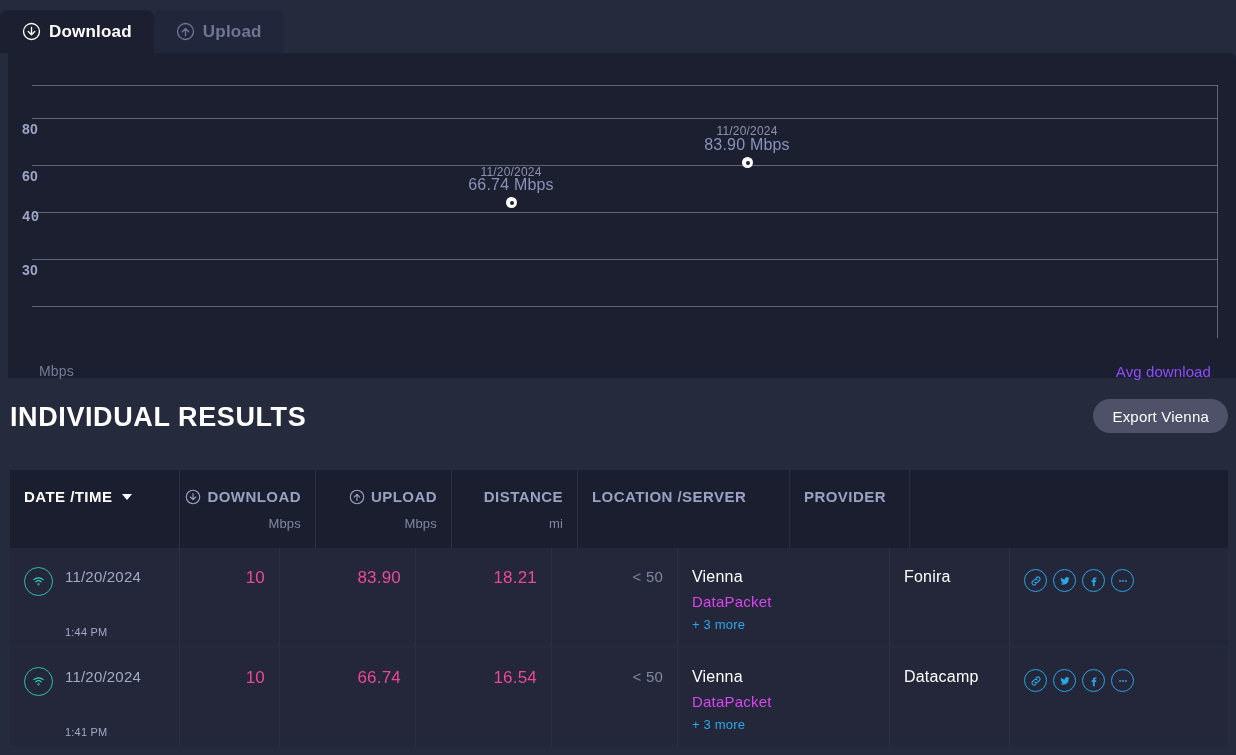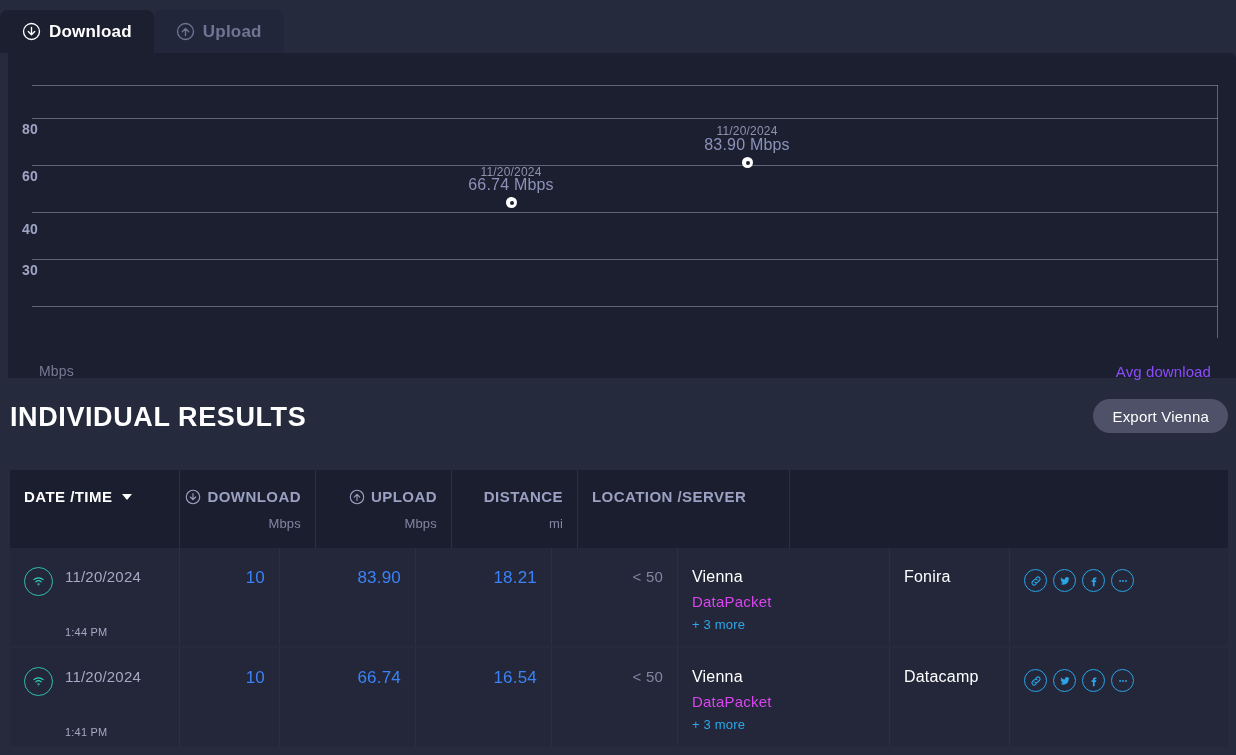--- a/index.html
+++ b/index.html
@@ -104,21 +104,21 @@
 
   .datecell{display:flex;gap:12px;align-items:flex-start;}
   .wifi-circle{
     width:27px;height:27px;border-radius:50%;border:1px solid #2fbfae;
     display:flex;align-items:center;justify-content:center;flex:0 0 27px;margin-top:-1px;
   }
   .wifi-circle svg{width:15px;height:15px;display:block;}
   .dt-lines{display:flex;flex-direction:column;gap:4px;}
   .dt-date{color:#a4a9c4;font-size:15px;letter-spacing:.2px;}
   .dt-time{color:#a4a9c4;font-size:11px;letter-spacing:.2px;margin-top:37px;}
-  .num{color:#3b82f6;font-size:17px;text-align:right;letter-spacing:.2px;}
+  .num{color:#ec4899;font-size:17px;text-align:right;letter-spacing:.2px;}
   .dist{color:#8186a3;font-size:15px;text-align:right;letter-spacing:.2px;}
   .loc-city{color:#ffffff;font-size:16px;letter-spacing:.2px;}
   .loc-server{color:#d946ef;font-size:15px;margin-top:7px;letter-spacing:.2px;}
   .loc-more{color:#2da7ea;font-size:13px;margin-top:7px;letter-spacing:.2px;cursor:pointer;}
   .prov{color:#ffffff;font-size:16px;letter-spacing:.2px;}
   .actions{display:flex;gap:6px;align-items:center;padding-top:1px;}
   .act-ico{
     width:21px;height:21px;border-radius:50%;border:1.4px solid #29a5e8;
     display:flex;align-items:center;justify-content:center;cursor:pointer;
   }
@@ -157,21 +157,21 @@
       <div class="gridline" style="top:33px;"></div>
       <div class="gridline" style="top:80px;"></div>
       <div class="gridline" style="top:127px;"></div>
       <div class="gridline" style="top:174px;"></div>
       <div class="gridline" style="top:221px;"></div>
       <div class="axisend" style="left:1185px;"></div>
     </div>
 
     <div class="ylabel" style="top:68px;">80</div>
     <div class="ylabel" style="top:115px;">60</div>
-    <div class="ylabel" style="top:168px;">40</div>
+    <div class="ylabel" style="top:156px;font-family:Liberation Mono, monospace;">40</div>
     <div class="ylabel" style="top:209px;">30</div>
 
     <div class="unit">Mbps</div>
     <div class="legend">Avg download</div>
 
     <div class="pt-date" style="left:503px;top:112px;">11/20/2024</div>
     <div class="pt-val" style="left:503px;top:123px;">66.74 Mbps</div>
     <div class="pt" style="left:498px;top:144px;"></div>
 
     <div class="pt-date" style="left:739px;top:71px;">11/20/2024</div>
@@ -219,20 +219,25 @@
       </div>
       <div class="cell c-dist">
         <div class="th-top right">
           <span>DISTANCE</span>
         </div>
         <div class="th-sub">mi</div>
       </div>
       <div class="cell c-loc">
         <div class="th-top">
           <span>LOCATION /SERVER</span>
+        </div>
+      </div>
+      <div class="cell c-prov">
+        <div class="th-top">
+          <span>PROVIDER</span>
         </div>
       </div>
       <div class="cell c-act"></div>
     </div>
 
     <div class="trow tbody-row">
       <div class="cell c-date">
         <div class="datecell">
           <span class="wifi-circle">
             <svg viewBox="0 0 20 20" fill="none" stroke="#2fd4bd" stroke-width="1.5" stroke-linecap="round">

